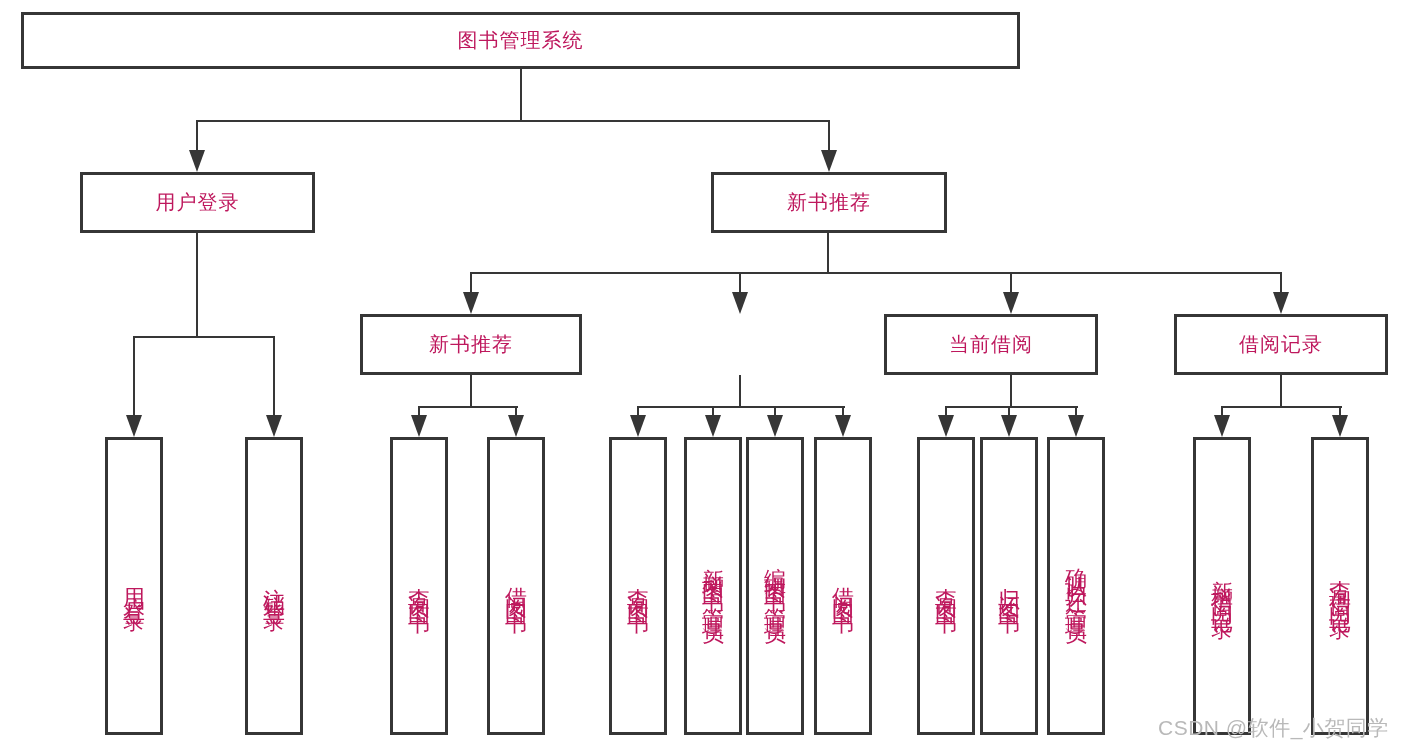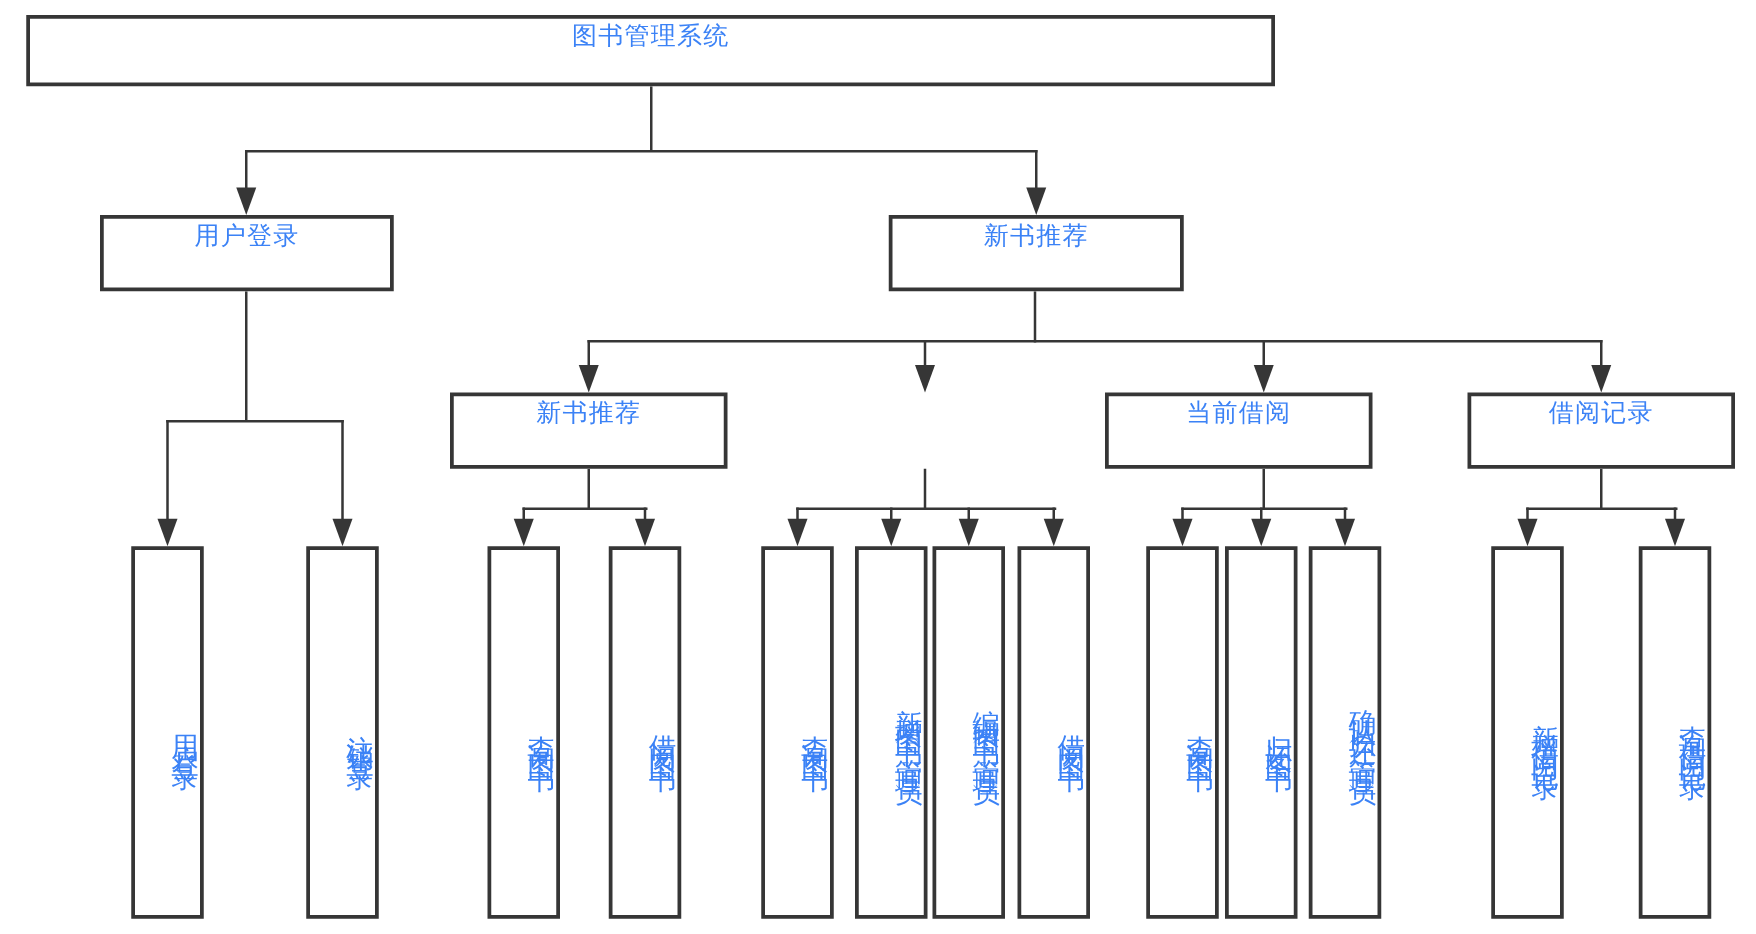--- a/index.html
+++ b/index.html
@@ -2,22 +2,22 @@
 <html><head>
 <meta charset="utf-8">
 <style>
   html,body{margin:0;padding:0;background:#ffffff;}
   body{font-family:"Liberation Sans","DejaVu Sans",sans-serif;}
   #canvas{
     position:relative;width:1405px;height:747px;background:#ffffff;overflow:hidden;
   }
   .node{
     position:absolute;box-sizing:border-box;border:3px solid #363636;background:#ffffff;
-    display:flex;justify-content:center;
-    font-size:20px;color:#3b82f6;letter-spacing:1px;z-index:2;
+    display:flex;align-items:center;justify-content:center;
+    font-size:20px;color:#be185d;letter-spacing:1px;z-index:2;
   }
   .vnode{
     writing-mode:vertical-rl;text-orientation:mixed;
     font-size:22px;letter-spacing:8px;line-height:1.1;
   }
   .hline{position:absolute;height:2px;background:#363636;z-index:1;}
   .vline{position:absolute;width:2px;background:#363636;z-index:1;}
   .arrow{
     position:absolute;width:0;height:0;z-index:1;
     border-left:8px solid transparent;border-right:8px solid transparent;
@@ -160,14 +160,15 @@
 
   <div>
     <div class="vline" style="left:1280px;top:375px;height:33px;"></div>
     <div class="hline" style="left:1221px;top:406px;width:121px;"></div>
     <div class="vline" style="left:1221px;top:406px;height:13px;"></div>
     <div class="arrow" style="left:1214px;top:415px;"></div>
     <div class="vline" style="left:1339px;top:406px;height:13px;"></div>
     <div class="arrow" style="left:1332px;top:415px;"></div>
   </div>
 
+  <div id="watermark">CSDN @软件_小贺同学</div>
 
 </div>
 
 </body></html>

